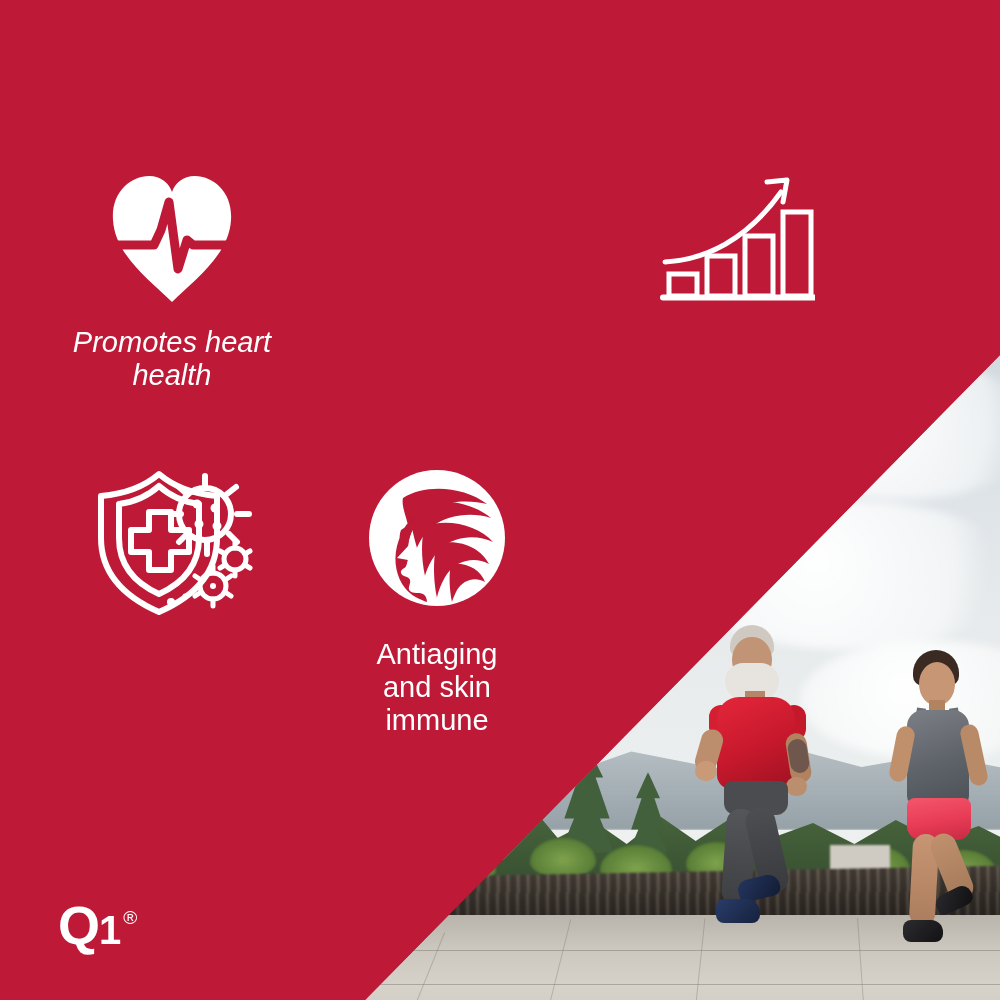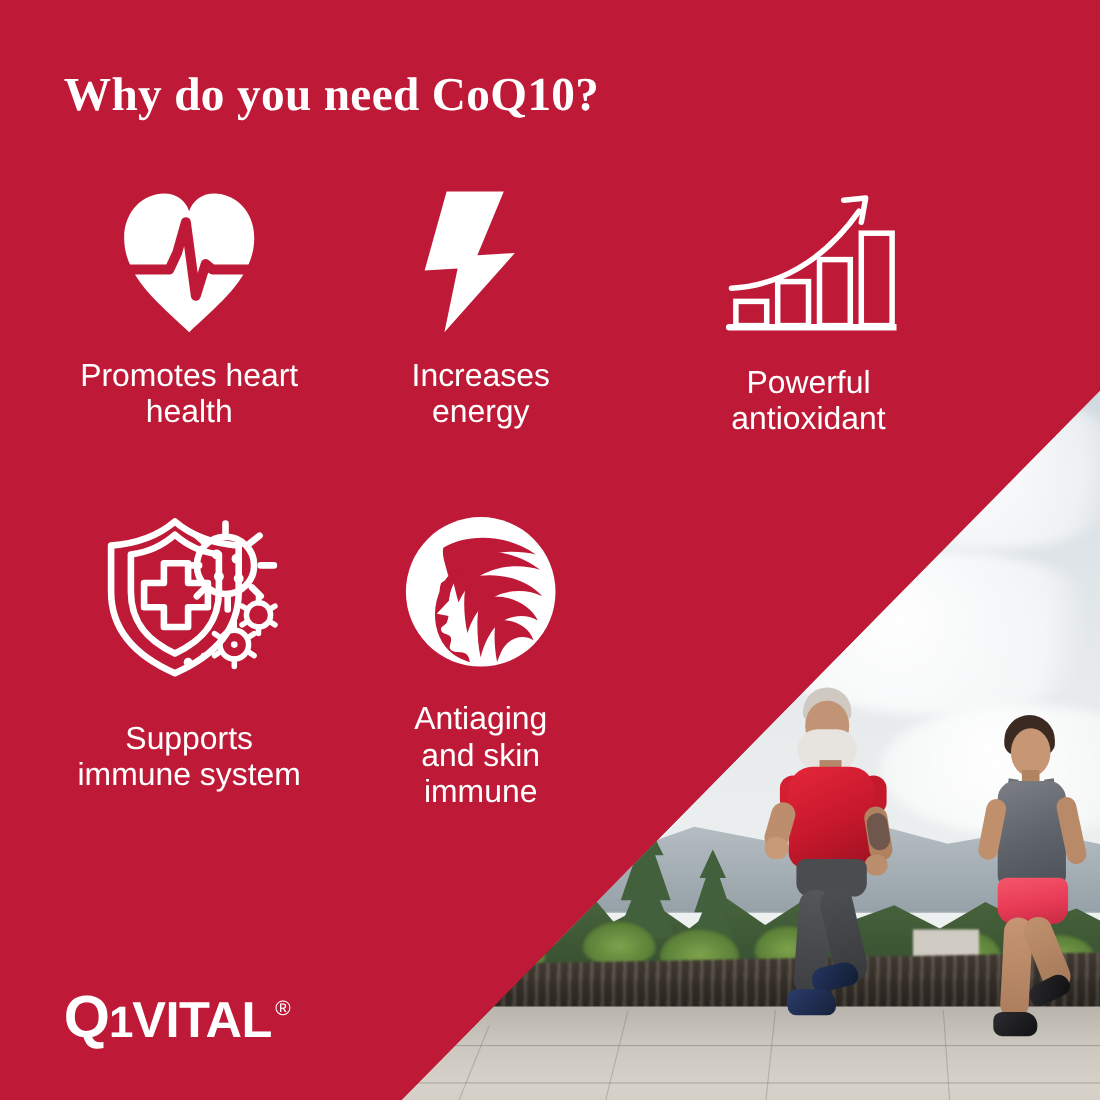--- a/index.html
+++ b/index.html
@@ -129,21 +129,21 @@
 
   .benefit{position:absolute;text-align:center;}
   .bicon{position:relative;margin:0 auto;}
   .blabel{
     color:#FFFFFF;font-size:29px;line-height:1.14;font-weight:400;
     font-family:"Liberation Sans", sans-serif;
     white-space:pre-line;
   }
 
   
-  #b-heart{left:22px;top:168px;width:300px;}
+  #b-heart{left:22px;top:168px;width:300px;font-style:italic;}
   #b-energy{left:322px;top:168px;width:230px;}
   #b-anti{left:580px;top:168px;width:310px;}
   #b-immune{left:22px;top:468px;width:300px;}
   #b-skin{left:322px;top:468px;width:230px;}
 
   #b-heart .blabel, #b-energy .blabel{margin-top:18px;}
   #b-anti .blabel{margin-top:24px;}
   #b-immune .blabel{margin-top:38px;}
   #b-skin .blabel{margin-top:30px;}
 
@@ -235,59 +235,47 @@
       <div class="w-legR"></div>
       <div class="w-shoeR"></div>
       <div class="w-shoeL"></div>
     </div>
   </div>
 
   <div id="redwedge"></div>
 
   <div id="content">
 
-    <div id="title">Why do you need CoQ10?</div>
 
     <div class="benefit" id="b-heart">
       <div class="bicon" style="width:130px;height:140px;">
         <svg width="130" height="140" viewBox="0 0 130 140" aria-hidden="true">
           <path d="M65 134 C 40 110, 8 86, 6 52 C 4 24, 24 8, 42 8 C 54 8, 62 15, 65 24 C 68 15, 76 8, 88 8 C 106 8, 126 24, 124 52 C 122 86, 90 110, 65 134 Z" fill="#FFFFFF"></path>
           <path d="M10 77 L 47 77 L 54 62 L 62 34 L 71 101 L 80 72 L 86 77 L 120 77" fill="none" stroke="#BE1936" stroke-width="9" stroke-linejoin="round" stroke-linecap="round"></path>
         </svg>
       </div>
       <div class="blabel">Promotes heart
 health</div>
     </div>
 
-    <div class="benefit" id="b-energy">
-      <div class="bicon" style="width:130px;height:140px;">
-        <svg width="130" height="140" viewBox="0 0 130 140" aria-hidden="true">
-          <path d="M86 6 L 34 6 L 14 78 L 44 76 L 32 134 L 96 62 L 62 64 Z" fill="#FFFFFF"></path>
-        </svg>
-      </div>
-      <div class="blabel">Increases
-energy</div>
-    </div>
 
     <div class="benefit" id="b-anti">
       <div class="bicon" style="width:160px;height:140px;">
         <svg width="160" height="140" viewBox="0 0 160 140" aria-hidden="true">
           <g fill="none" stroke="#FFFFFF" stroke-width="5" stroke-linejoin="miter">
             <rect x="14" y="106" width="28" height="22"></rect>
             <rect x="52" y="88" width="28" height="40"></rect>
             <rect x="90" y="68" width="28" height="60"></rect>
             <rect x="128" y="44" width="28" height="84"></rect>
           </g>
           <line x1="8" y1="129.5" x2="160" y2="129.5" stroke="#FFFFFF" stroke-width="6" stroke-linecap="round"></line>
           <path d="M10 94 C 50 92, 92 72, 126 24" fill="none" stroke="#FFFFFF" stroke-width="5" stroke-linecap="round"></path>
           <path d="M112 14 L 132 12 L 128 34" fill="none" stroke="#FFFFFF" stroke-width="5" stroke-linecap="round" stroke-linejoin="round"></path>
         </svg>
       </div>
-      <div class="blabel">Powerful
-antioxidant</div>
     </div>
 
     <div class="benefit" id="b-immune">
       <div class="bicon" style="width:170px;height:150px;">
         <svg width="170" height="150" viewBox="0 0 170 150" aria-hidden="true">
           <g fill="none" stroke="#FFFFFF" stroke-width="6" stroke-linejoin="round" stroke-linecap="round">
             <path d="M14 28 C 38 26, 58 18, 72 6 C 86 18, 106 26, 130 28 L 130 70 C 130 108, 104 130, 72 144 C 40 130, 14 108, 14 70 Z"></path>
             <path d="M32 36 C 48 34, 62 27, 72 18 C 82 27, 96 34, 112 36 L 112 70 C 112 100, 94 116, 72 126 C 50 116, 32 100, 32 70 Z"></path>
             <path d="M62 44 L 84 44 L 84 62 L 102 62 L 102 84 L 84 84 L 84 102 L 62 102 L 62 84 L 44 84 L 44 62 L 62 62 Z"></path>
           </g>
@@ -307,22 +295,20 @@
           </g>
           <g fill="none" stroke="#FFFFFF" stroke-width="5" stroke-linecap="round">
             <circle cx="126" cy="118" r="13"></circle>
             <path d="M126 98 L126 105 M144 108 L138 112 M144 128 L138 124 M126 138 L126 131 M108 128 L114 124 M108 108 L114 112"></path>
           </g>
           <circle cx="126" cy="118" r="3" fill="#FFFFFF"></circle>
           <circle cx="84" cy="134" r="4" fill="#FFFFFF"></circle>
           <circle cx="98" cy="128" r="2.5" fill="#FFFFFF"></circle>
         </svg>
       </div>
-      <div class="blabel">Supports
-immune system</div>
     </div>
 
     <div class="benefit" id="b-skin">
       <div class="bicon" style="width:140px;height:140px;">
         <svg width="140" height="140" viewBox="0 0 140 140" aria-hidden="true">
           <circle cx="70" cy="70" r="68" fill="#FFFFFF"></circle>
           <g fill="#BE1936">
             <path d="M36 30 C 58 16, 96 18, 120 36 C 104 32, 80 32, 62 42 C 48 50, 42 62, 42 62 C 40 50, 34 38, 36 30 Z"></path>
             <path d="M44 40 C 66 28, 102 32, 124 50 C 106 44, 82 46, 66 58 C 54 68, 50 80, 50 80 C 46 66, 42 50, 44 40 Z"></path>
             <path d="M58 58 C 82 50, 112 58, 126 74 C 110 66, 88 68, 74 80 C 62 92, 58 108, 58 108 C 54 90, 54 70, 58 58 Z"></path>
@@ -338,18 +324,17 @@
         </svg>
       </div>
       <div class="blabel">Antiaging
 and skin
 immune</div>
     </div>
 
     <div id="logo">
       <span class="lq">Q</span>
       <span class="l10">1</span>
-      <span class="lvital">VITAL</span>
       <span class="lreg">®</span>
     </div>
 
   </div>
 </div>
 
 </body></html>

